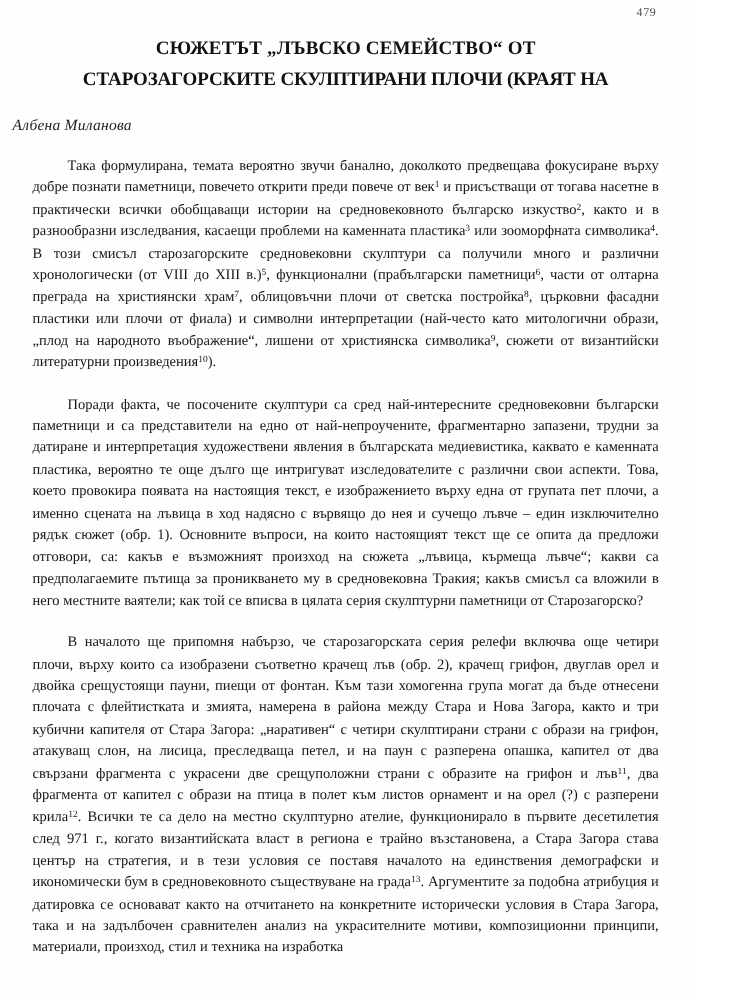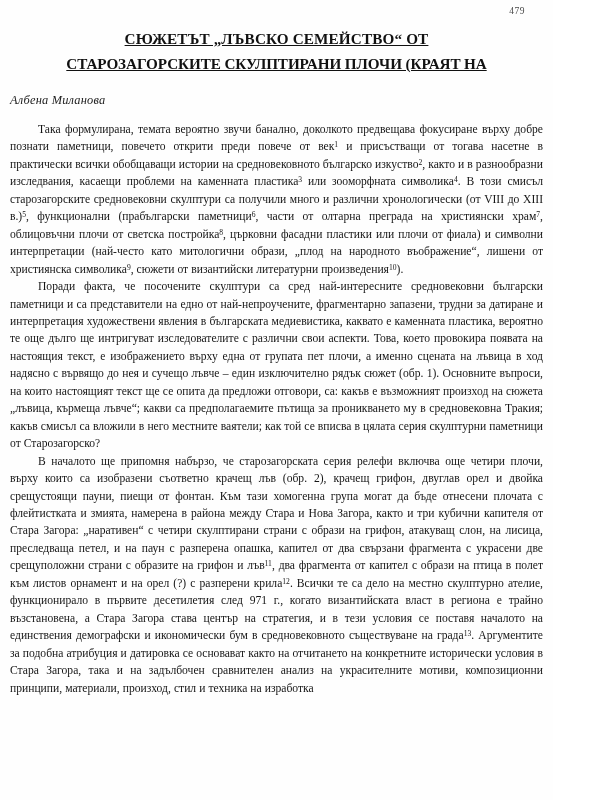--- a/index.html
+++ b/index.html
@@ -39,36 +39,36 @@
     text-align: center;
     font-weight: bold;
     font-size: 15.2px;
     line-height: 25px;
     letter-spacing: 0.15px;
     margin: 8px 0 0 0;
     padding: 0 2px;
     color: #111;
     font-family: "Liberation Serif", "DejaVu Serif", serif;
   }
-  .title-line { display: block; white-space: nowrap; text-decoration: underline; }
+  .title-line { display: block; white-space: nowrap; }
   .title-line.l2 { letter-spacing: -0.1px; }
   .author {
     text-align: left;
     font-style: italic;
     font-size: 12.4px;
     margin-top: 17px;
     margin-bottom: 0;
     color: #222;
     letter-spacing: 0.2px;
   }
   .body-text {
     margin-top: 13px;
   }
   p.para {
-    margin: 0;
+    margin: 16px;
     text-align: justify;
     text-justify: inter-word;
     font-size: 11.6px;
     line-height: 17.45px;
     text-indent: 28px;
     color: #151515;
     hyphens: none;
     word-spacing: 0.15px;
   }
   p.para sup {

